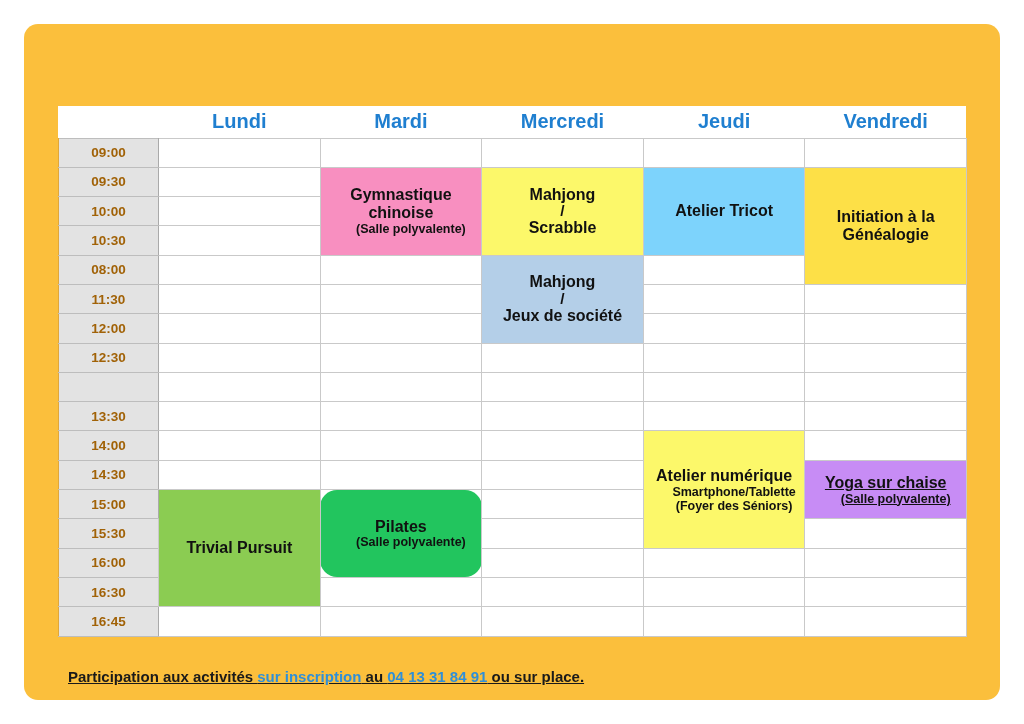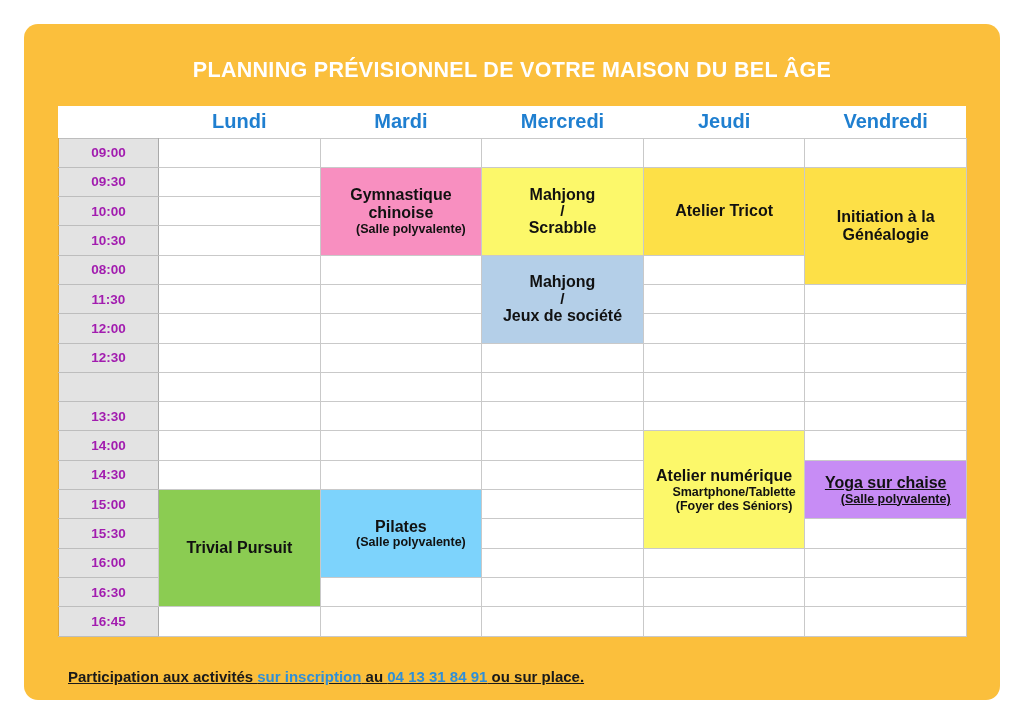--- a/index.html
+++ b/index.html
@@ -55,21 +55,21 @@
 
   table.planning td {
     height: 29.3px;
     border: 1px solid #c9c9c9;
     padding: 0;
     vertical-align: middle;
     background: #ffffff;
   }
   table.planning td.time {
     background: #e3e3e3;
-    color: #a21caf;
+    color: #a16207;
     font-size: 13.5px;
     font-weight: bold;
     text-align: center;
     border-left: 1px solid #e0a73a;
     border-right: 1px solid #aaaaaa;
     border-top: 1px solid #bdbdbd;
     border-bottom: 1px solid #bdbdbd;
   }
 
   td.ev {
@@ -107,21 +107,20 @@
     white-space: nowrap;
     text-decoration: underline;
   }
   #footer .hl { color: #2f8fd8; }
 </style>
 </head>
 <body>
 
 <div id="frame">
 
-  <div id="title">PLANNING PRÉVISIONNEL DE VOTRE MAISON DU BEL ÂGE</div>
 
   <div id="grid-wrap">
     <table class="planning">
       <colgroup>
         <col class="timecol">
         <col class="daycol">
           <col class="daycol">
           <col class="daycol">
           <col class="daycol">
           <col class="daycol">
@@ -151,21 +150,21 @@
             <td class="ev" rowspan="3" style="background: rgb(248, 143, 192);">
               <span class="ev-main">Gymnastique</span>
               <span class="ev-main">chinoise</span>
               <span class="ev-sub">(Salle polyvalente)</span>
             </td>
             <td class="ev" rowspan="3" style="background: rgb(252, 248, 106);">
               <span class="ev-main">Mahjong</span>
               <span class="ev-slash">/</span>
               <span class="ev-main">Scrabble</span>
             </td>
-            <td class="ev" rowspan="3" style="background: #fde047; margin-left: 10px;">
+            <td class="ev" rowspan="3" style="background: #7dd3fc; margin-left: 10px;">
               <span class="ev-main">Atelier Tricot</span>
             </td>
             <td class="ev" rowspan="4" style="background: #fde047;">
               <span class="ev-main">Initiation à la</span>
               <span class="ev-main">Généalogie</span>
             </td>
           </tr>
           <tr>
             <td class="time">10:00</td>
             <td></td>
@@ -243,21 +242,21 @@
             <td class="ev" rowspan="2" style="background: rgb(199, 140, 245); text-decoration: underline;">
               <span class="ev-main">Yoga sur chaise</span>
               <span class="ev-sub">(Salle polyvalente)</span>
             </td>
           </tr>
           <tr>
             <td class="time">15:00</td>
             <td class="ev" rowspan="4" style="background: rgb(139, 204, 82);">
               <span class="ev-main">Trivial Pursuit</span>
             </td>
-            <td class="ev" rowspan="3" style="background: #7dd3fc;">
+            <td class="ev" rowspan="3" style="background: #22c55e; border-radius: 17px;">
               <span class="ev-main">Pilates</span>
               <span class="ev-sub">(Salle polyvalente)</span>
             </td>
             <td></td>
           </tr>
           <tr>
             <td class="time">15:30</td>
             <td></td>
             <td></td>
           </tr>

